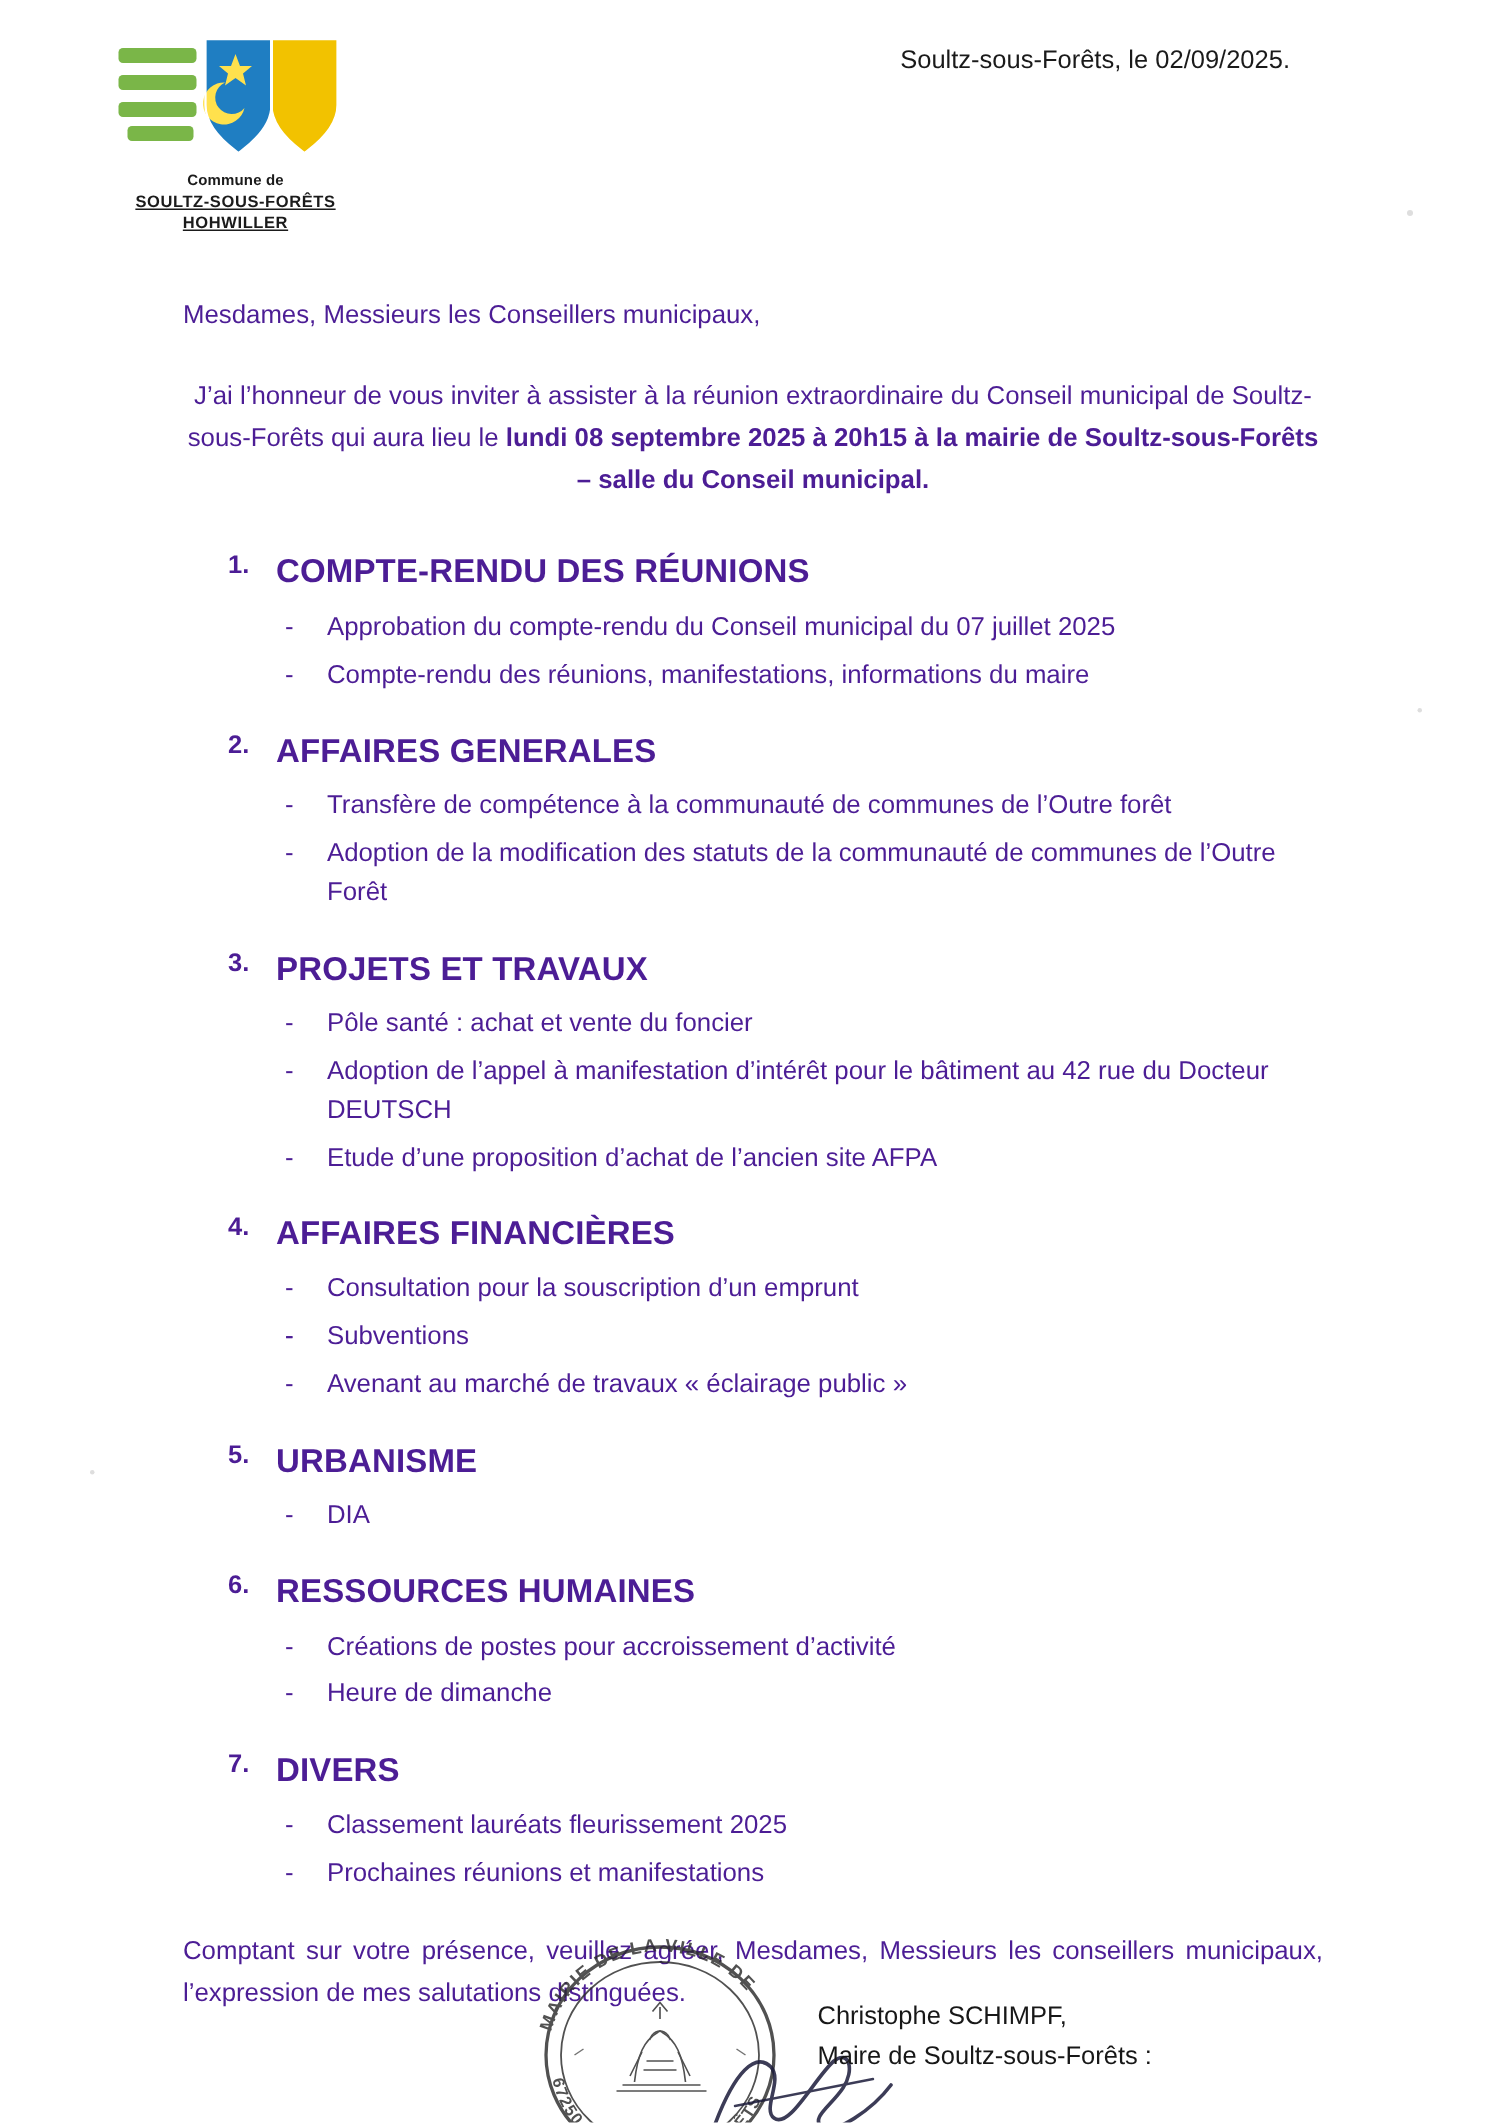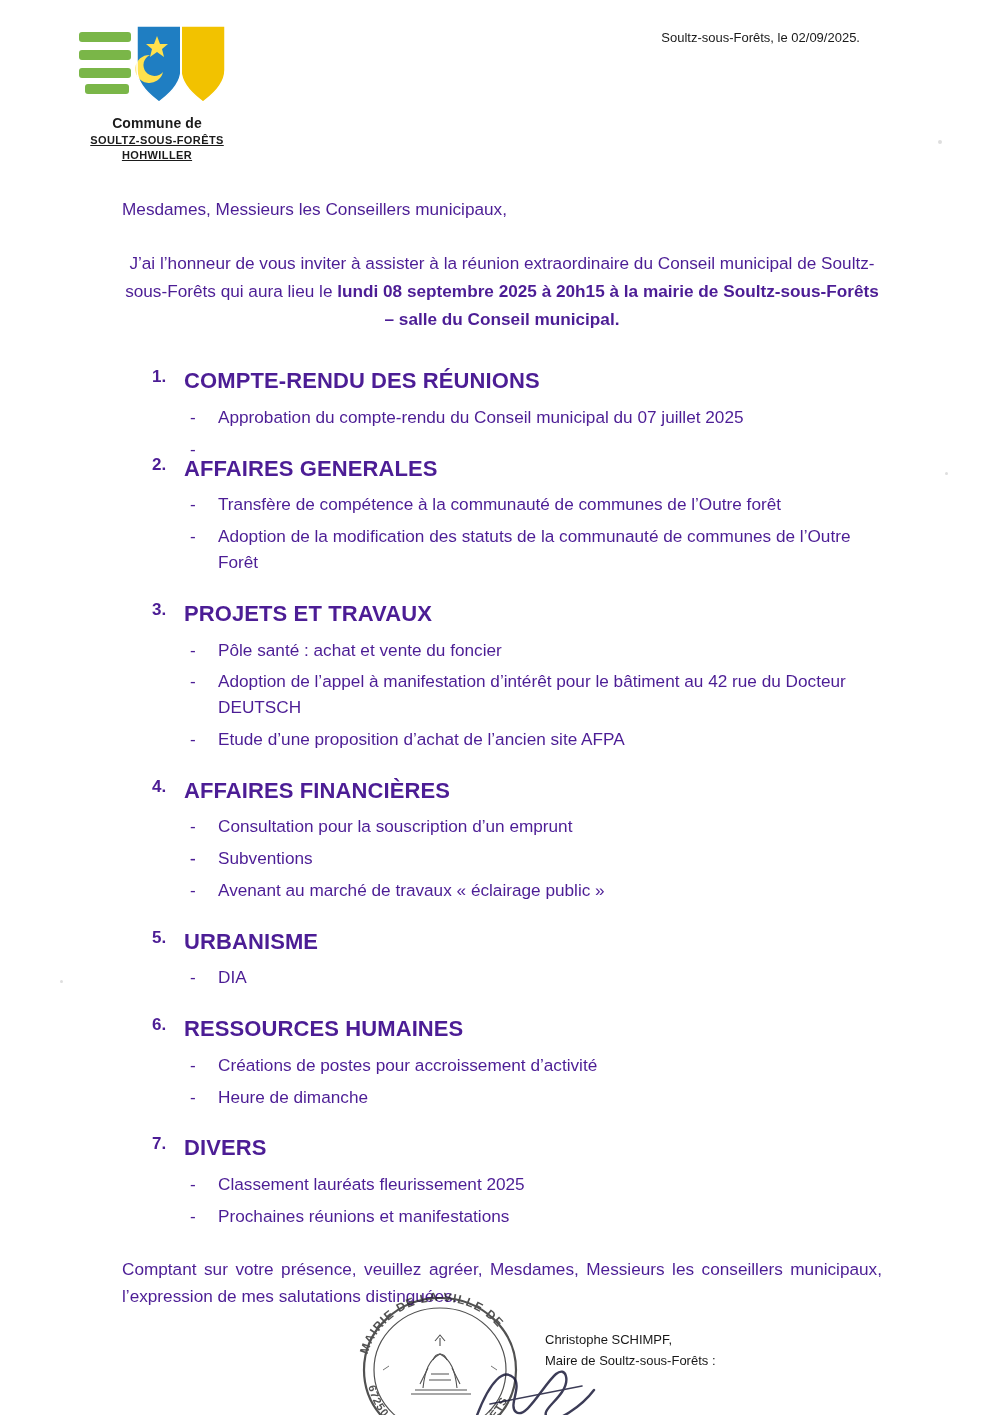--- a/index.html
+++ b/index.html
@@ -43,36 +43,36 @@
   .crest-svg { display: block; }
   .logo-caption {
     margin-top: 6px;
     font-size: 10.5px;
     font-weight: bold;
     color: #1b1b1b;
     line-height: 1.35;
     letter-spacing: .2px;
   }
   .logo-caption .small {
-    font-size: 14px;
+    font-size: 10px;
     font-weight: bold;
     display: block;
     letter-spacing: .1px;
   }
   .logo-caption .big {
     font-size: 11px;
     display: block;
     letter-spacing: .4px;
     text-decoration: underline;
   }
   .date-line {
     position: absolute;
     right: 140px;
     top: 30px;
-    font-size: 13px;
+    font-size: 17px;
     color: #1a1a1a;
     white-space: nowrap;
   }
 
   
   .content {
     position: absolute;
     left: 122px;
     top: 196px;
     width: 760px;
@@ -135,21 +135,21 @@
     margin: 26px 0 0 0;
     text-align: justify;
     text-justify: inter-word;
   }
 
   
   .signature {
     position: absolute;
     left: 545px;
     top: 1330px;
-    font-size: 13px;
+    font-size: 17px;
     line-height: 1.6;
   }
   .stamp {
     position: absolute;
     left: 345px;
     top: 1288px;
     width: 190px;
     height: 160px;
     opacity: .82;
   }
@@ -219,21 +219,21 @@
     <p class="intro"><span>J’ai l’honneur de vous inviter à assister à la réunion extraordinaire du Conseil municipal de Soultz-sous-Forêts qui aura lieu le </span><b>lundi 08 septembre 2025 à 20h15 à la mairie de Soultz-sous-Forêts – salle du Conseil municipal.</b></p>
 
 
     <ol class="agenda">
 
       <li>
         <span class="num">1.</span>
         <span class="heading">COMPTE-RENDU DES RÉUNIONS</span>
         <ul class="sub">
           <li><span class="dash">-</span><span>Approbation du compte-rendu du Conseil municipal du 07 juillet 2025</span></li>
-          <li><span class="dash">-</span></li>
+          <li><span class="dash">-</span><span>Compte-rendu des réunions, manifestations, informations du maire</span></li>
         </ul>
       </li>
 
       <li>
         <span class="num">2.</span>
         <span class="heading">AFFAIRES GENERALES</span>
         <ul class="sub">
           <li><span class="dash">-</span><span>Transfère de compétence à la communauté de communes de l’Outre forêt</span></li>
           <li><span class="dash">-</span><span>Adoption de la modification des statuts de la communauté de communes de l’Outre Forêt</span></li>
         </ul>

